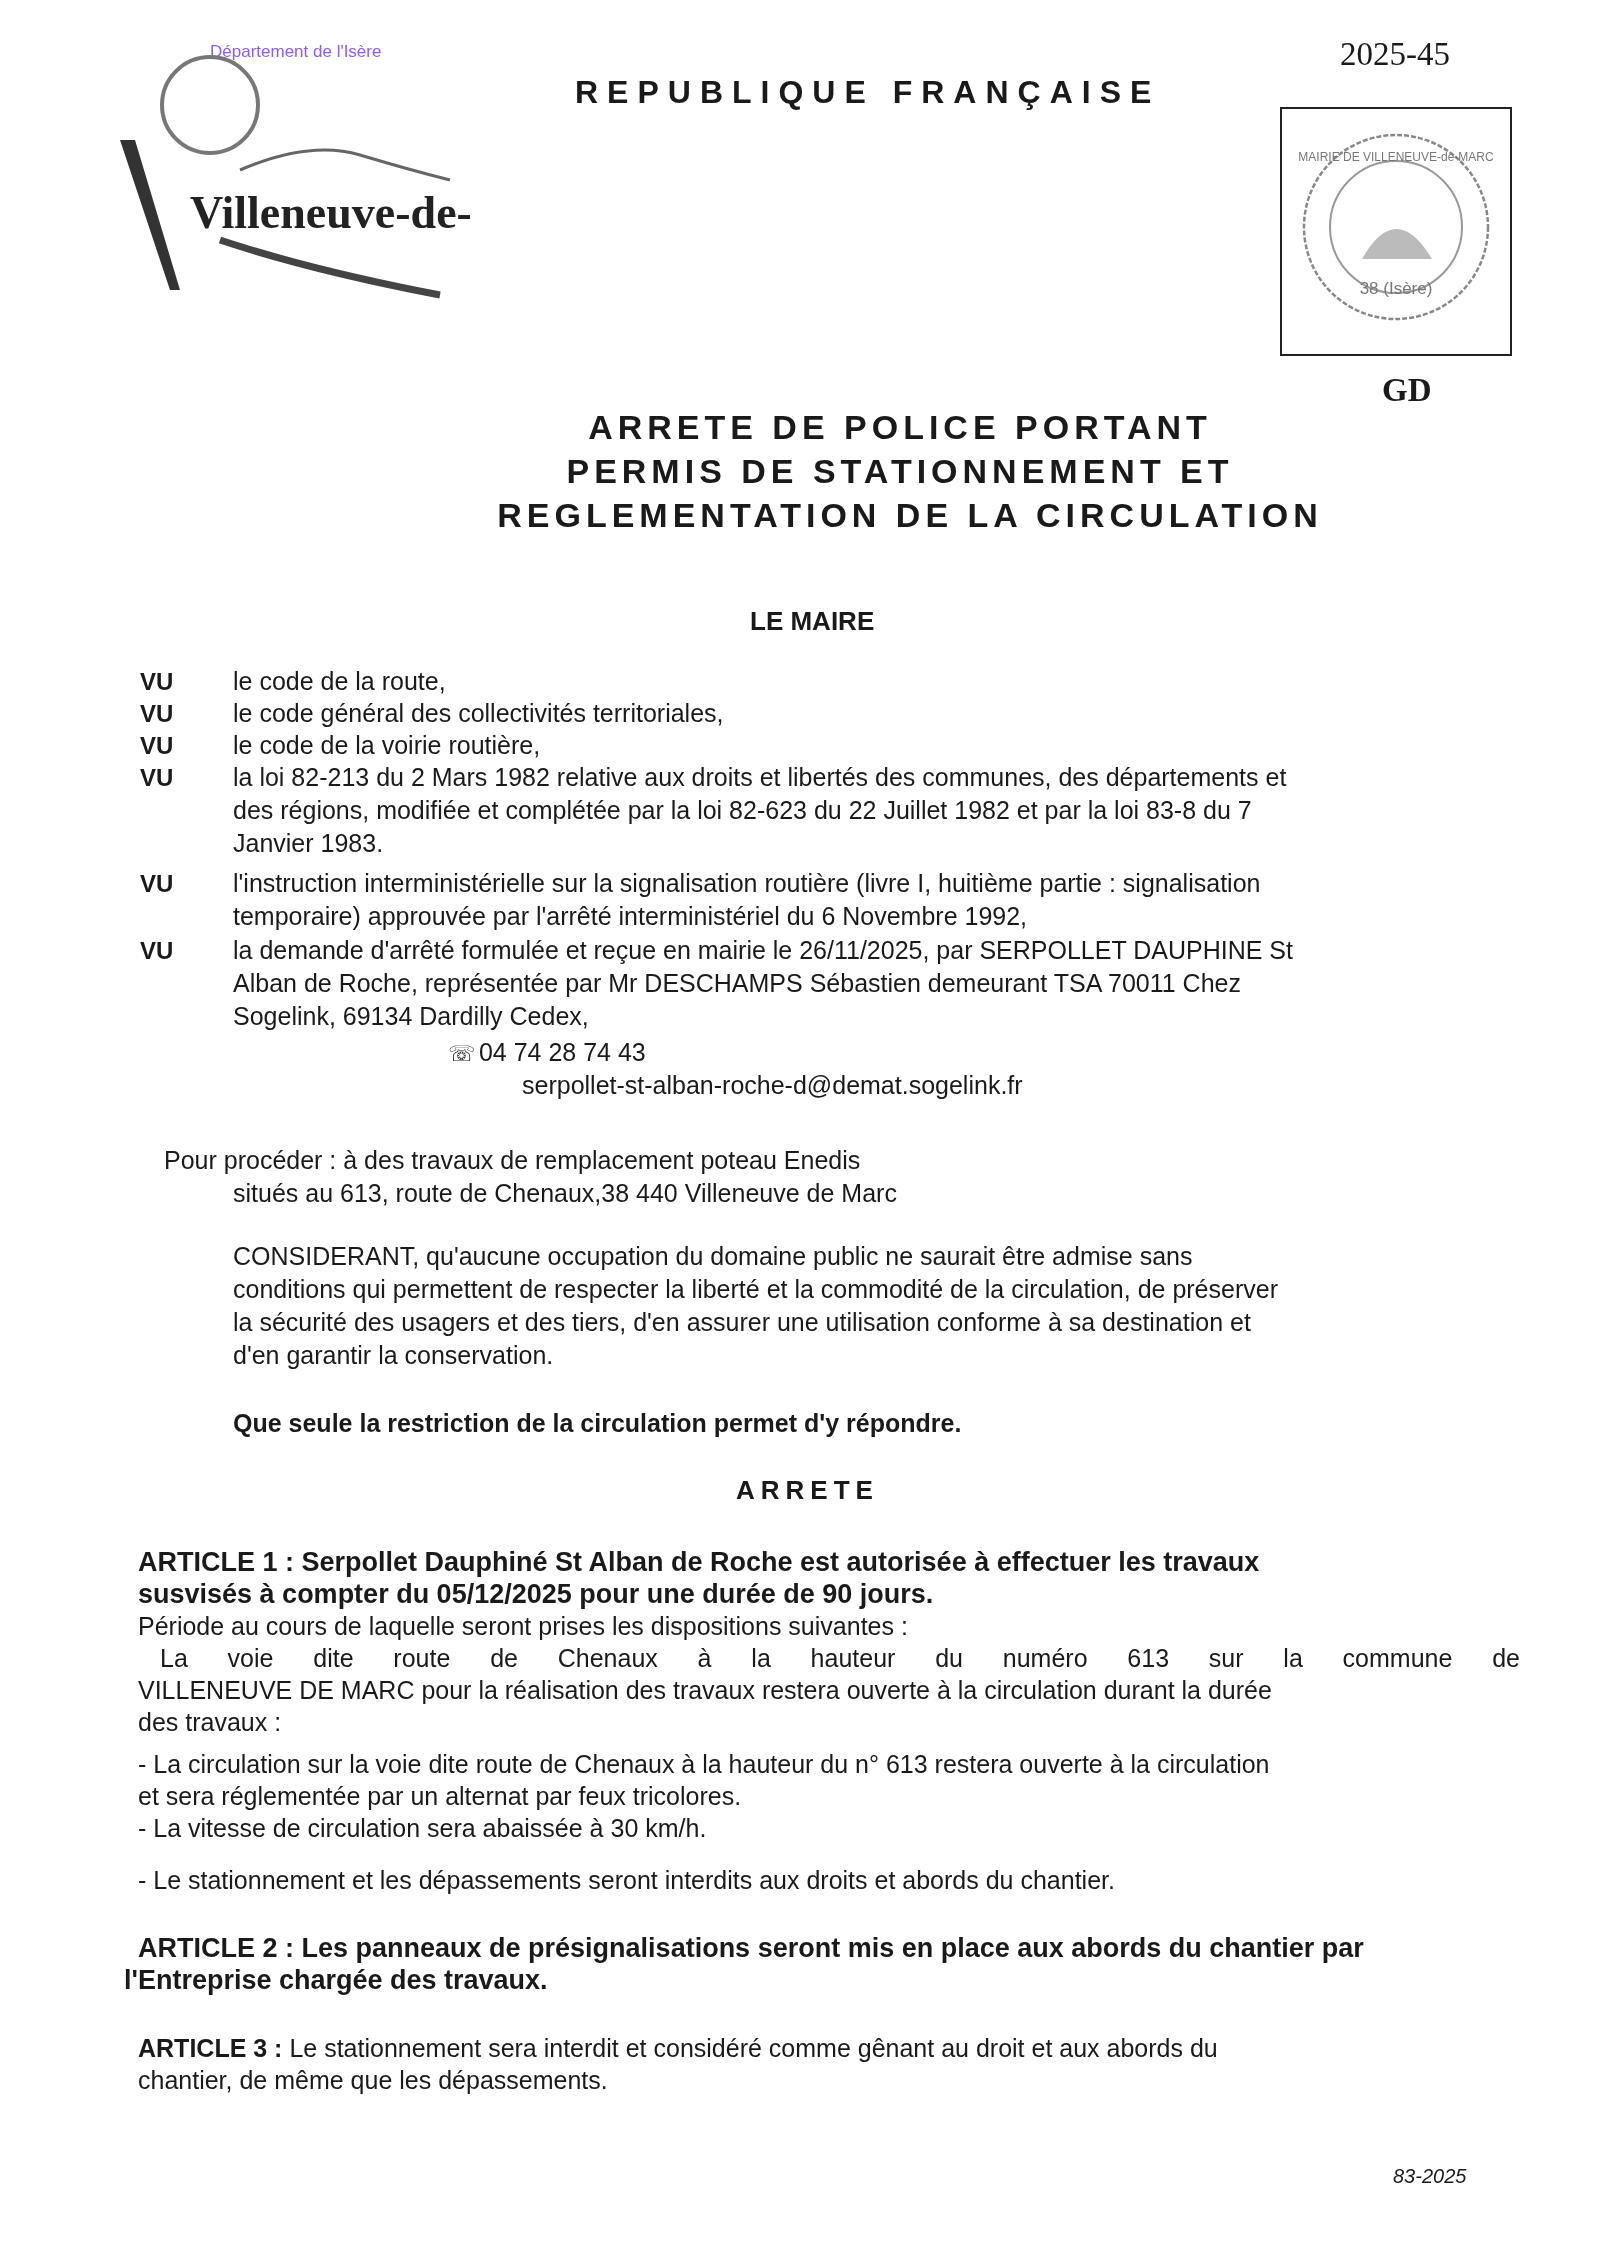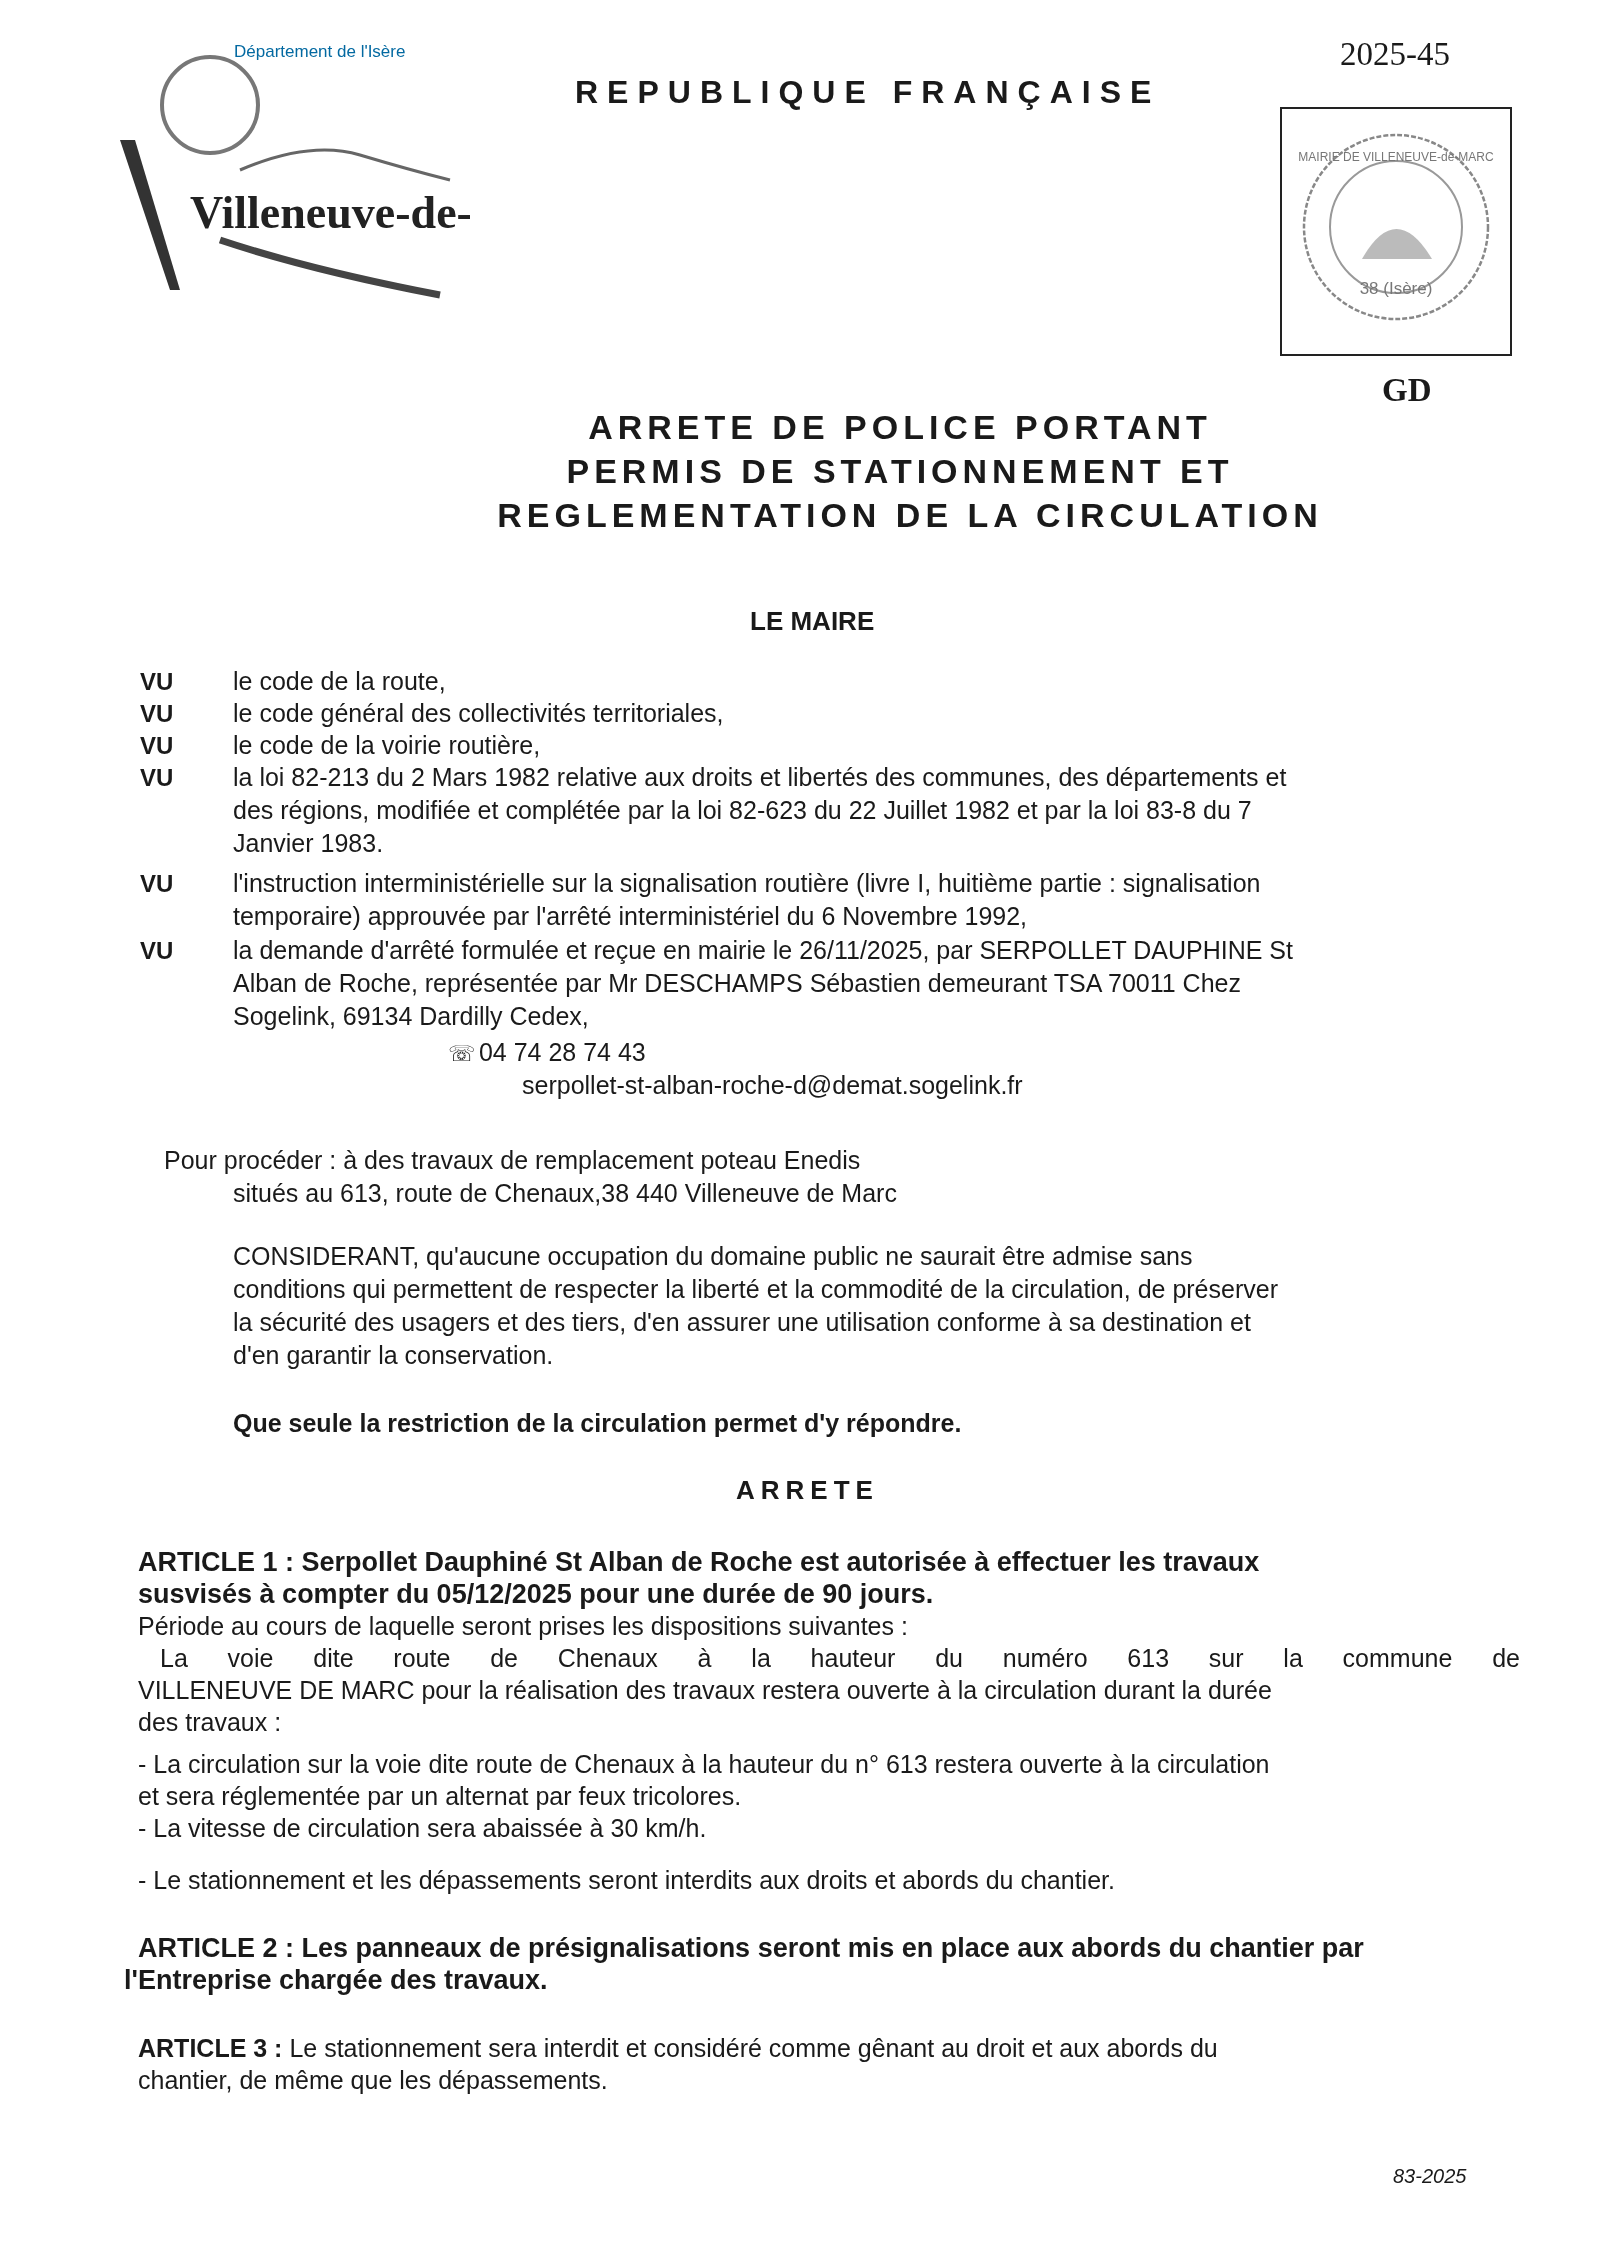--- a/index.html
+++ b/index.html
@@ -1,20 +1,20 @@
 <!DOCTYPE html>
 <html><head>
 <meta charset="utf-8">
 <style>
   html, body { margin: 0; padding: 0; background: #ffffff; }
   body { width: 1600px; height: 2262px; position: relative; overflow: hidden;
          font-family: "Liberation Sans", sans-serif; color: #1a1a1a; }
   .abs { position: absolute; }
   .logo { left: 110px; top: 30px; width: 360px; height: 270px; }
-  .dept { left: 210px; top: 42px; font-size: 17px; color: #0369a1; margin-left: 24px; }
+  .dept { left: 210px; top: 42px; font-size: 17px; color: #8b5cf6; }
   .repub { left: 575px; top: 74px; font-size: 32px; font-weight: bold; letter-spacing: 9px; }
   .docnum { left: 1340px; top: 36px; font-family: "Liberation Serif", serif; font-size: 33px; }
   .stampbox { left: 1280px; top: 107px; width: 228px; height: 245px; border: 2px solid #222; }
   .gd { left: 1382px; top: 372px; font-family: "Liberation Serif", serif; font-size: 33px; font-weight: bold; }
   .title { left: 400px; width: 1000px; text-align: center; font-size: 34px; font-weight: bold; letter-spacing: 5px; line-height: 38px; }
   .maire { left: 750px; top: 606px; font-size: 26px; font-weight: bold; }
   .vu-label { left: 140px; font-size: 24px; font-weight: bold; }
   .vu-text { left: 233px; width: 1270px; font-size: 25px; line-height: 33px; }
   .txt { font-size: 25px; line-height: 33px; }
   .b { font-weight: bold; }

